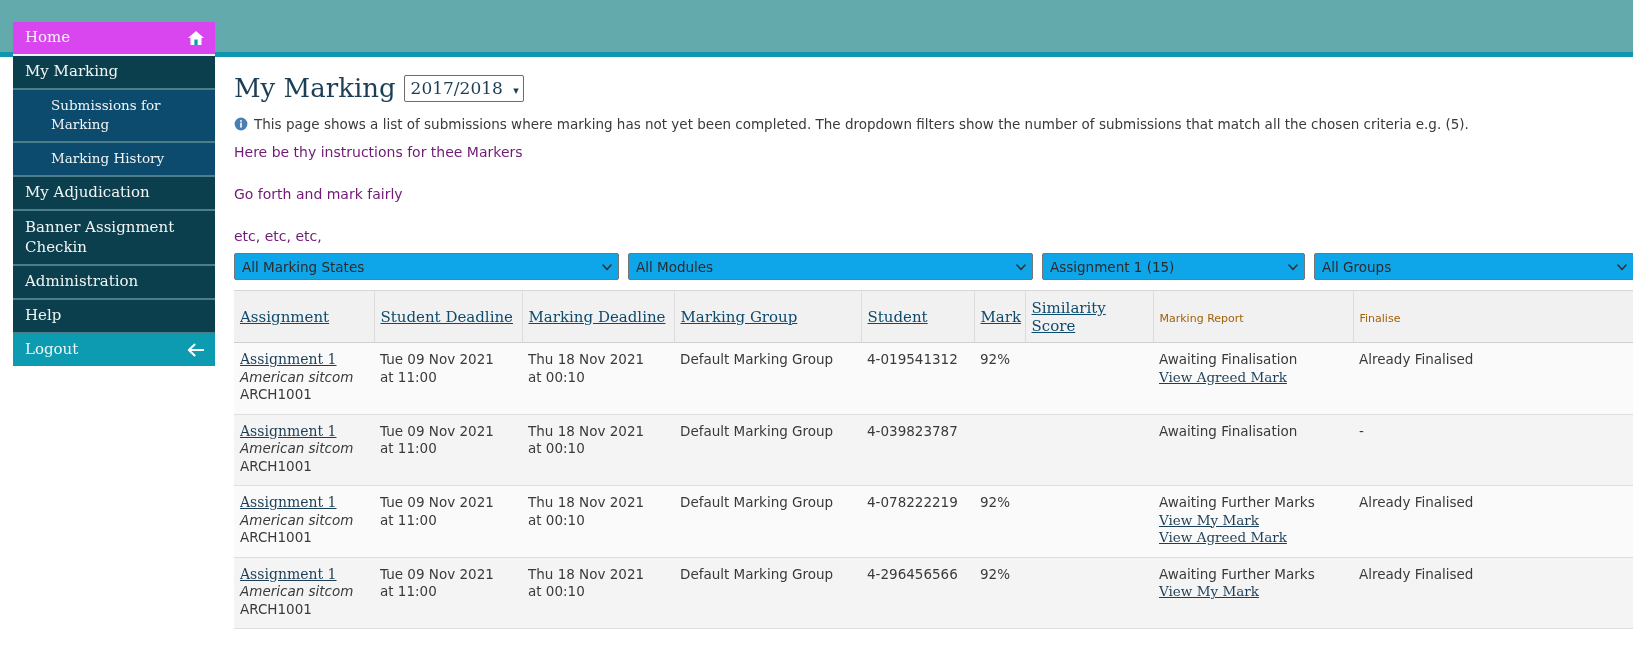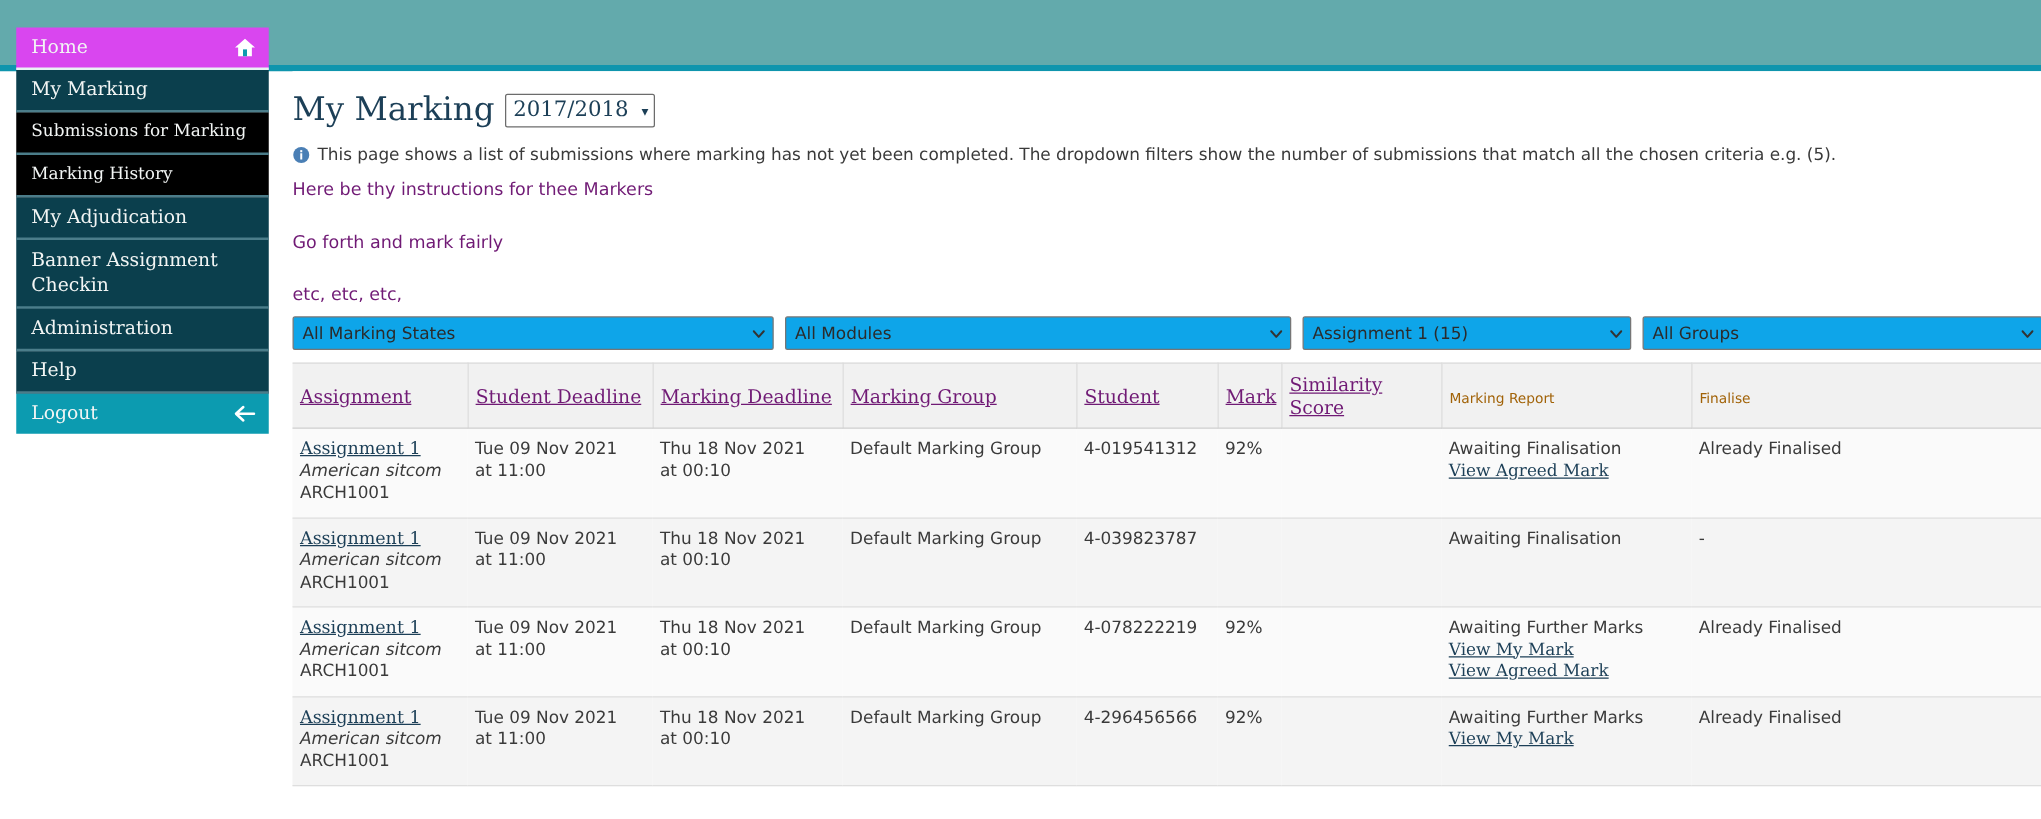--- a/index.html
+++ b/index.html
@@ -55,23 +55,23 @@
     border-bottom: 2px solid #4b7d8a;
     position: relative;
     cursor: pointer;
   }
   .nav-item.home {
     background: #d946ef;
     border-bottom: 2px solid #e9f3f4;
     padding-right: 38px;
   }
   .nav-item.sub {
-    background: #000000;
+    background: #0c4a6e;
     font-size: 13.5px;
-    padding-left: 12px;
+    padding-left: 38px;
     border-bottom: 2px solid #4b7d8a;
   }
   .nav-item.logout {
     background: #0c9bb0;
     border-bottom: none;
     padding-right: 34px;
   }
   .nav-item.two-line { line-height: 20px; }
 
   .nav-icon {
@@ -222,21 +222,21 @@
     vertical-align: middle;
     padding: 8px 6px 7px 6px;
     font-weight: normal;
     font-family: "DejaVu Serif", serif;
     font-size: 15px;
     color: #1c3f57;
     height: 32px;
   }
   table.marking thead th:last-child { border-right: none; }
   table.marking thead th a {
-    color: #701a75;
+    color: #0c4a6e;
     text-decoration: underline;
     cursor: pointer;
   }
   table.marking thead th .plain {
     font-family: "DejaVu Sans", sans-serif;
     font-size: 11px;
     color: #a16207;
   }
 
   table.marking tbody td {

